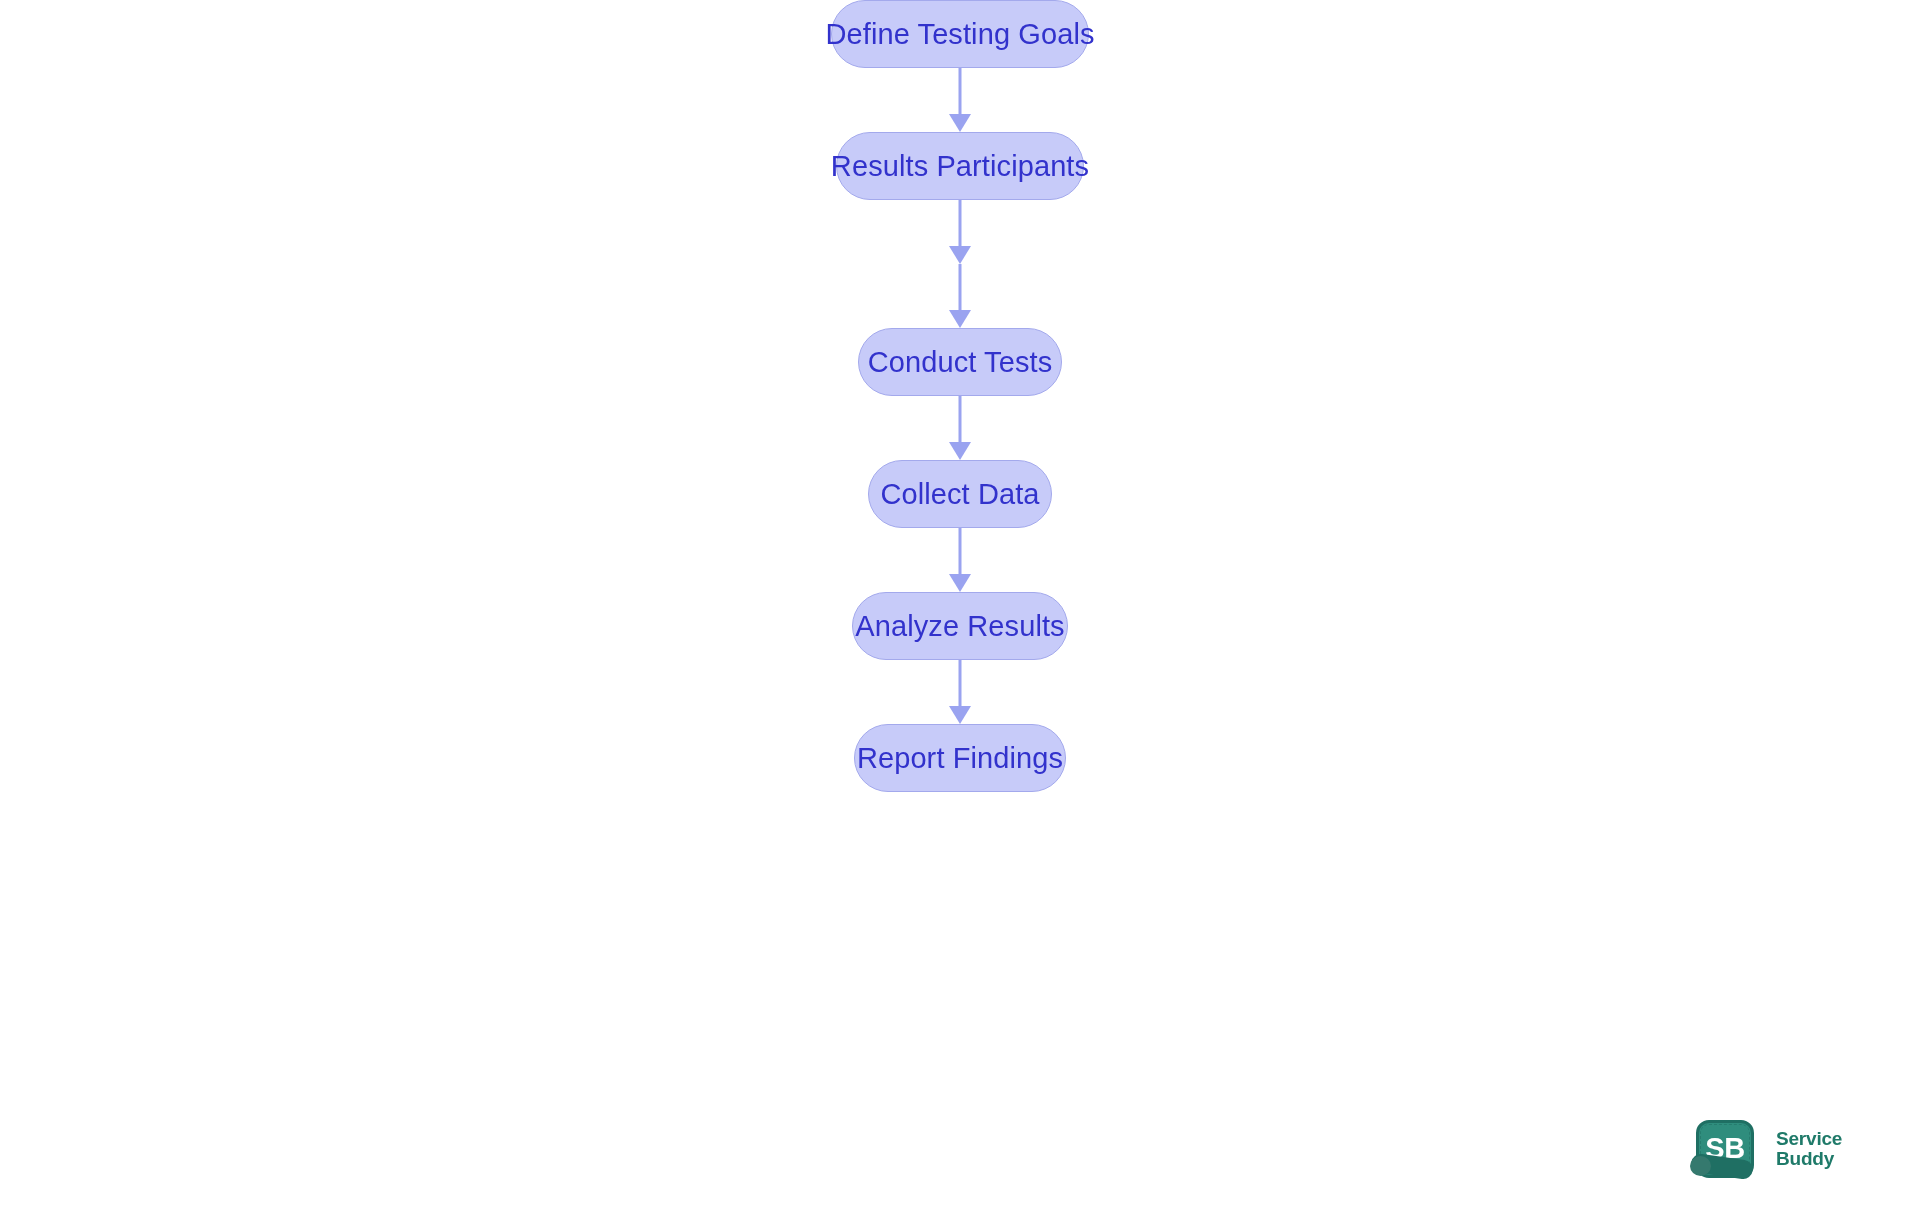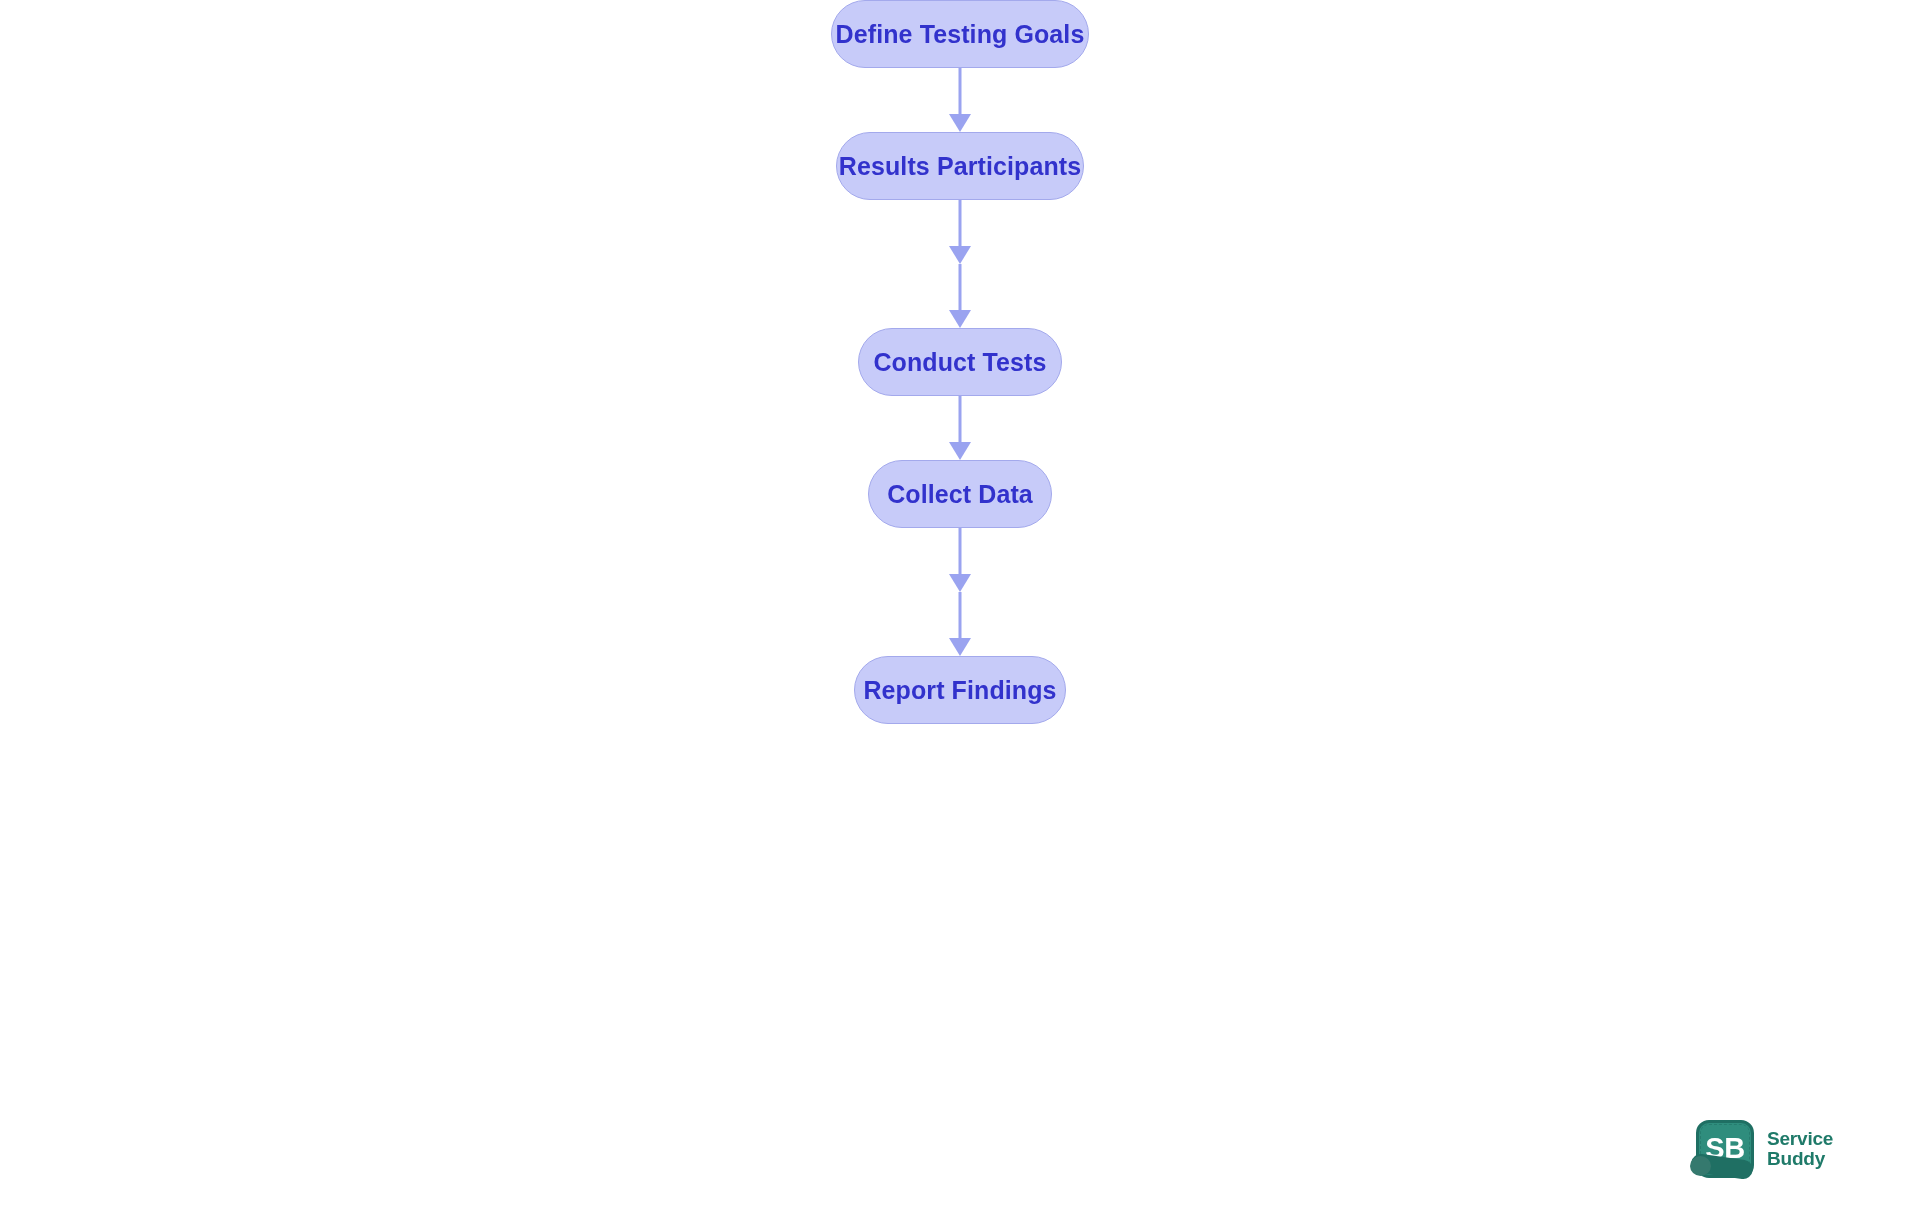--- a/index.html
+++ b/index.html
@@ -38,23 +38,23 @@
   .node {
     box-sizing: border-box;
     height: 68px;
     border-radius: 40px;
     background: #c7cbf9;
     border: 1.6px solid #a3a9ec;
     display: flex;
     align-items: center;
     justify-content: center;
     color: #3232cc;
-    font-size: 25px;
-    font-family: "Liberation Sans", sans-serif;
-    font-weight: 700;
+    font-size: 29px;
+    font-family: "Liberation Sans", sans-serif;
+    font-weight: 400;
     letter-spacing: 0.1px;
     white-space: nowrap;
     padding: 0 30px;
   }
 
   .connector {
     width: 26px;
     height: 64px;
     position: relative;
     display: flex;
@@ -81,21 +81,21 @@
     border-top: 18px solid #9aa3f0;
   }
 
   
   .logo {
     position: absolute;
     left: 1694px;
     top: 1118px;
     display: flex;
     align-items: center;
-    gap: 11px;
+    gap: 20px;
   }
   .logo-mark {
     position: relative;
     width: 62px;
     height: 62px;
     flex: 0 0 auto;
   }
   .logo-mark .plate {
     position: absolute;
     left: 2px;
@@ -200,20 +200,21 @@
       <span class="head"></span>
     </div>
 
     <div class="node" style="width:184px">Collect Data</div>
 
     <div class="connector">
       <span class="stem"></span>
       <span class="head"></span>
     </div>
 
+    <div class="node" style="width:216px">Analyze Results</div>
 
     <div class="connector">
       <span class="stem"></span>
       <span class="head"></span>
     </div>
 
     <div class="node" style="width:212px">Report Findings</div>
 
   </div>
 

